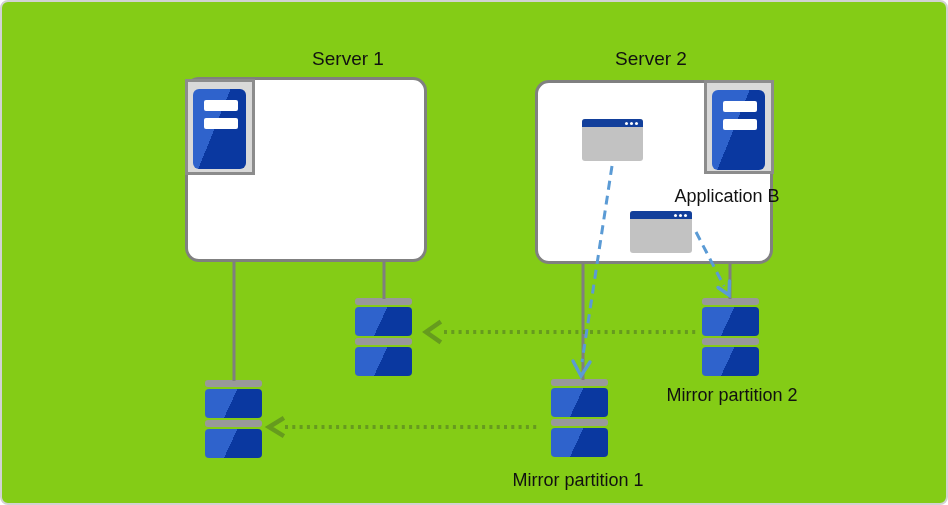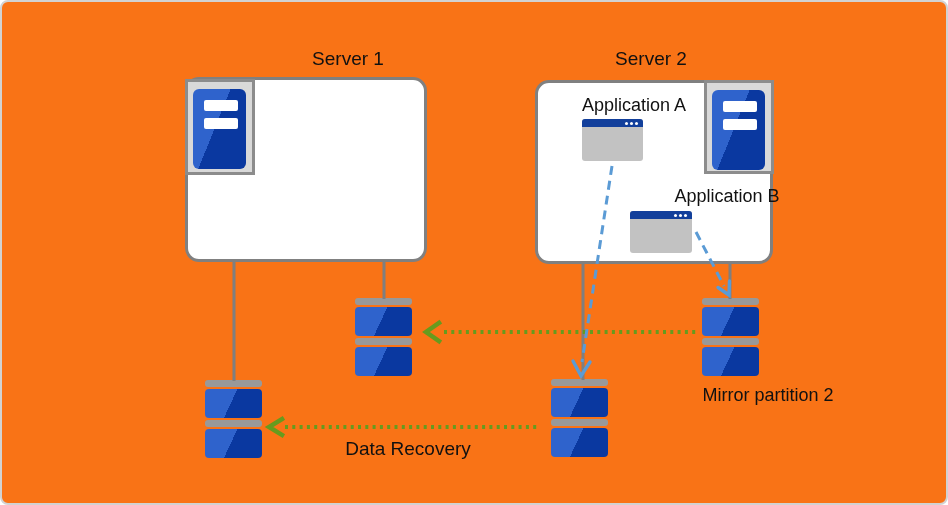--- a/index.html
+++ b/index.html
@@ -12,21 +12,21 @@
     --app-titlebar-blue:#123f9b;
     --app-body-gray:#c2c2c2;
     --icon-frame-gray:#8c8c8c;
     --icon-frame-fill:#d9d9d9;
     --box-border-gray:#808080;
     --canvas-border:#d2d2d2;
     --text-color:#111111;
   }
   html,body{margin:0;padding:0;background:#fff;}
   .canvas{
-    position:relative;width:948px;height:505px;background:#f97316;
+    position:relative;width:948px;height:505px;background:#84cc16;
     border:2px solid var(--canvas-border);border-radius:8px;box-sizing:border-box;
     font-family:"Liberation Sans", sans-serif;overflow:hidden;padding-left:44px;
   }
   .server-box{
     position:absolute;border:3px solid var(--box-border-gray);
     border-radius:14px;background:#ffffff;box-sizing:border-box;z-index:1;
   }
   .server-icon{
     position:absolute;background:var(--icon-frame-fill);
     border:3px solid var(--icon-frame-gray);box-sizing:border-box;z-index:3;
@@ -139,18 +139,17 @@
   </div>
   <div class="disk" style="left:700px;top:296px;">
     <div class="disk-cap"></div>
     <div class="disk-body"></div>
     <div class="disk-cap"></div>
     <div class="disk-body"></div>
   </div>
 
   <div class="lbl big" style="left:346px;top:46px;">Server 1</div>
   <div class="lbl big" style="left:614px;top:46px;margin-left:35px;">Server 2</div>
-  <div class="lbl" style="left:632px;top:93px;">Application A</div>
   <div class="lbl" style="left:685px;top:184px;margin-left:40px;">Application B</div>
-  <div class="lbl" style="left:730px;top:383px;margin-left:36px;">Mirror partition 2</div>
-  <div class="lbl big" style="left:406px;top:436px;">Data Recovery</div>
+  <div class="lbl" style="left:730px;top:383px;">Mirror partition 2</div>
+  <div class="lbl" style="left:576px;top:468px;">Mirror partition 1</div>
 
 </div>
 
 </body></html>

